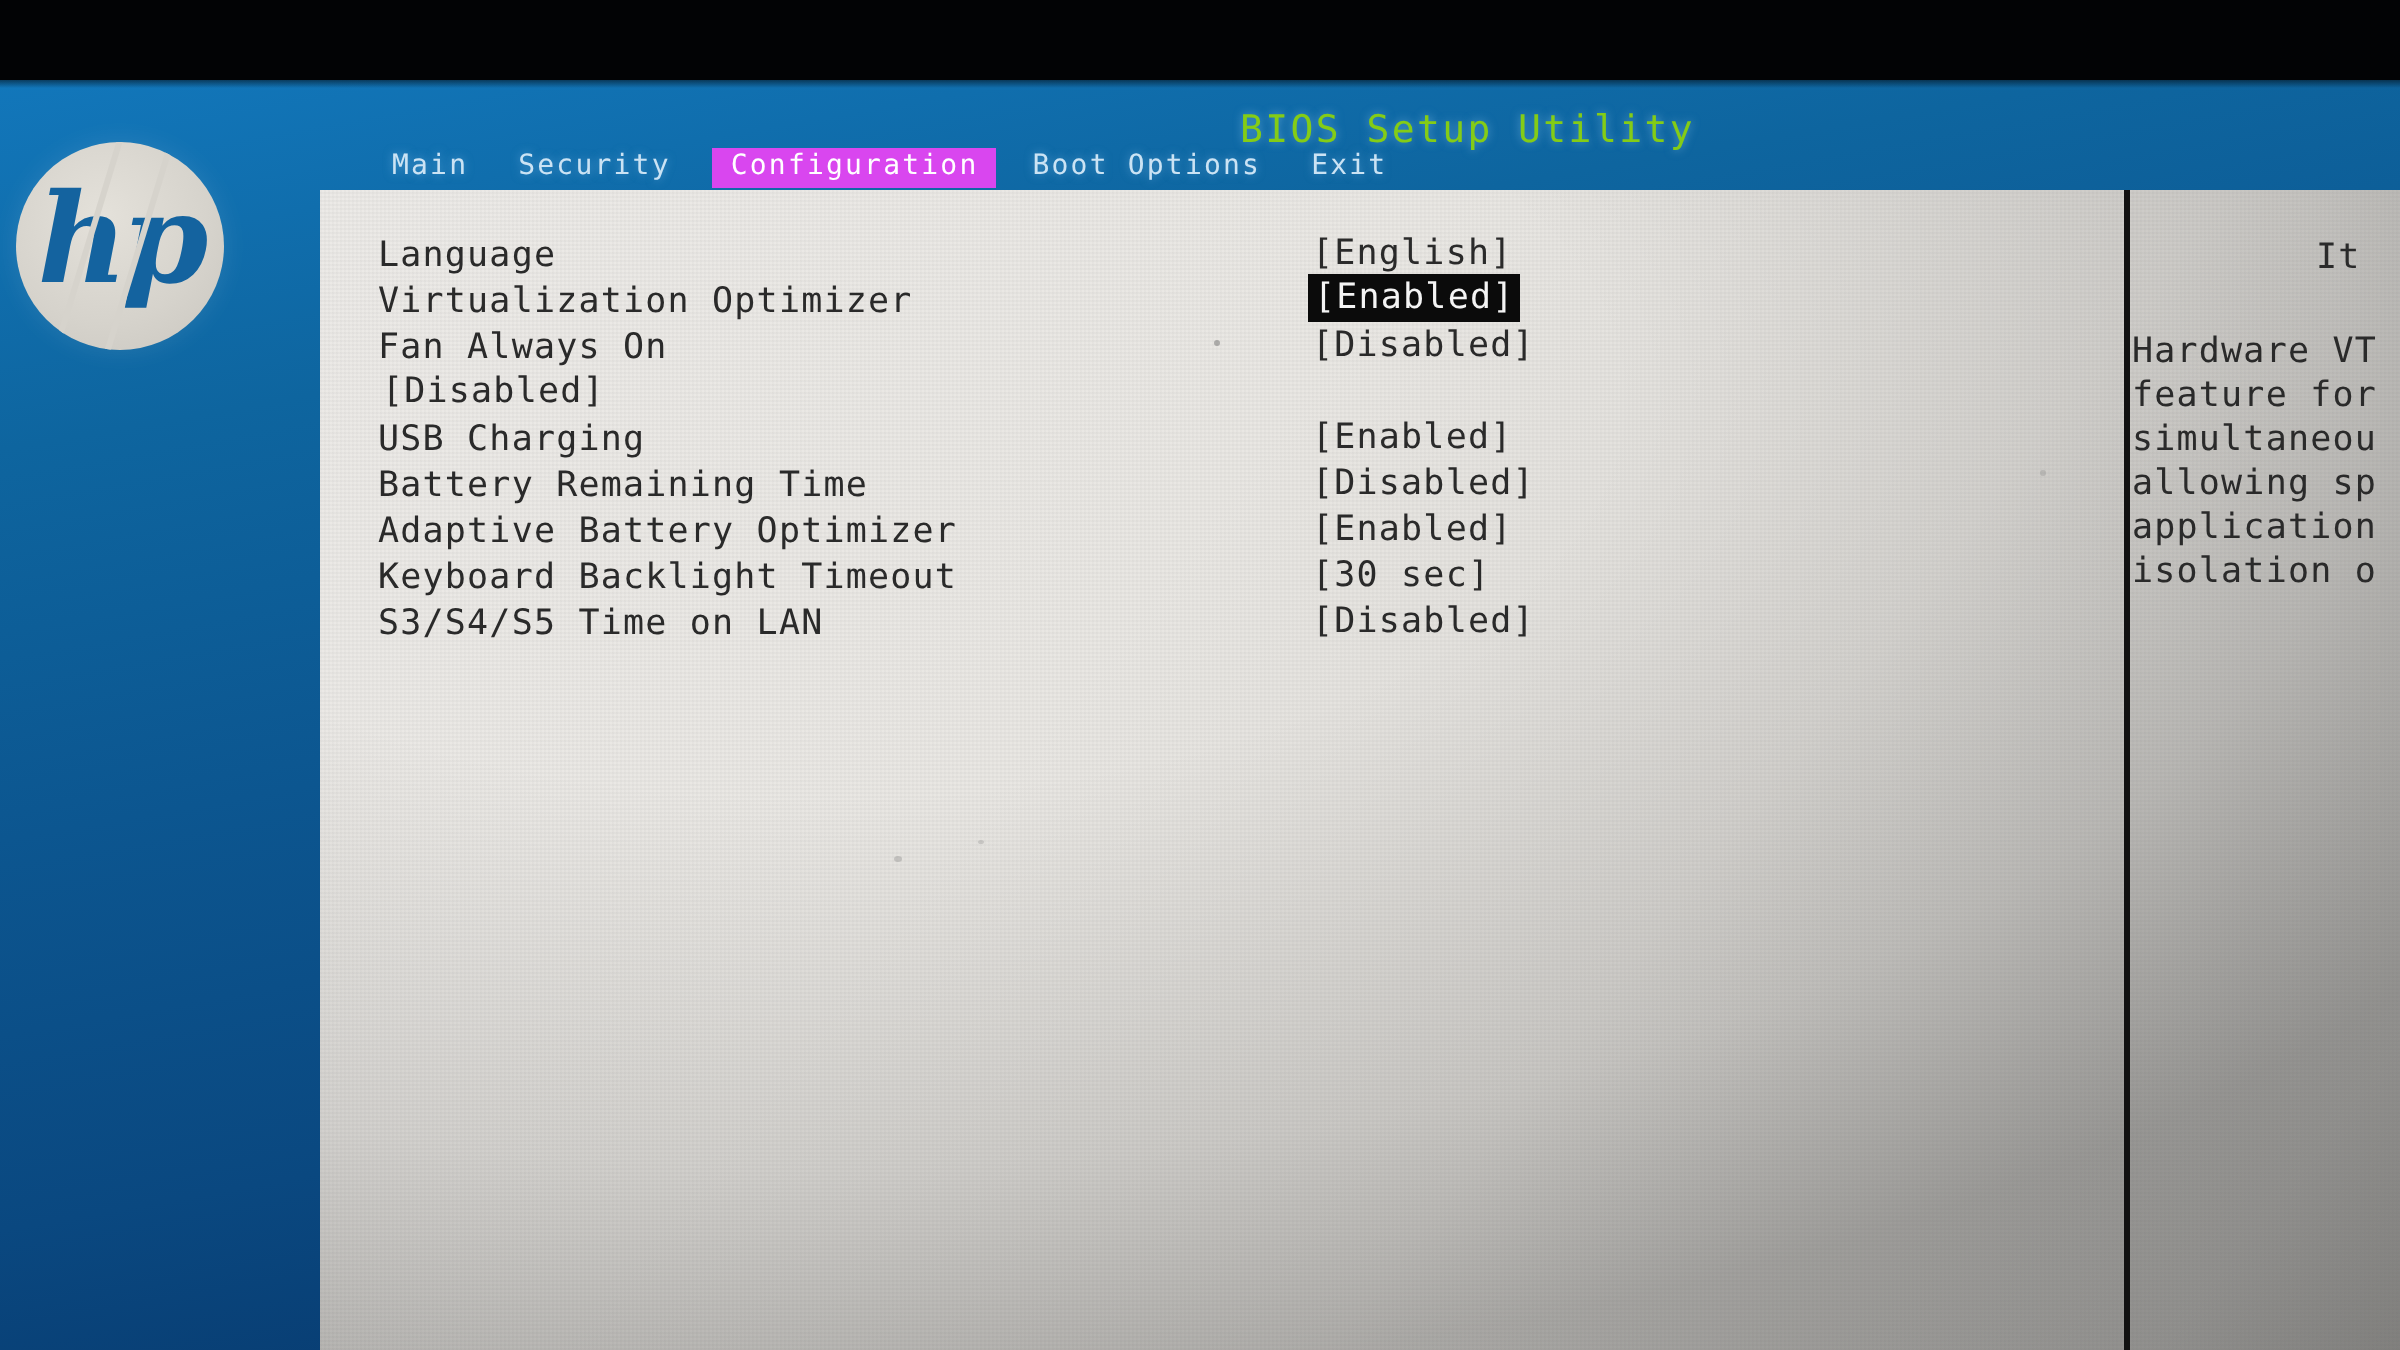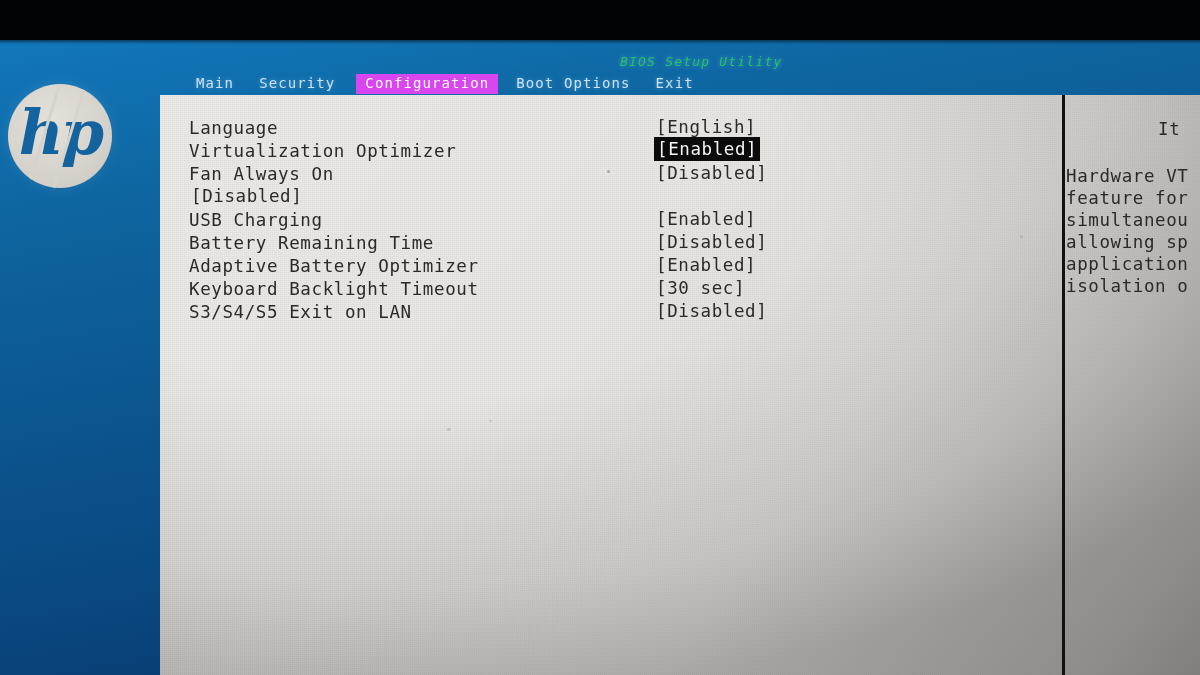--- a/index.html
+++ b/index.html
@@ -48,21 +48,21 @@
     left: 0; top: 38px;
     width: 1200px;
     height: 637px;
     background: linear-gradient(170deg, #1277bb 0%, #0e659f 22%, #0c5690 45%, #0a4880 68%, #07376b 88%, #063260 100%);
   }
 
   
   #hp-logo {
     position: absolute;
     left: 8px;
-    top: 84px;
+    top: 71px;
     width: 104px;
     height: 104px;
     border-radius: 50%;
     background: radial-gradient(circle at 42% 36%, #e4e1da 0%, #d6d3cc 58%, #c9c6bf 100%);
     z-index: 12;
     overflow: hidden;
     box-shadow: 0 0 14px rgba(255,255,255,0.10);
   }
   #hp-logo .hp-letters {
     position: absolute;
@@ -92,27 +92,26 @@
     transform: rotate(17deg);
   }
   #hp-logo .slash-a { left: 34px; }
   #hp-logo .slash-b { left: 60px; }
 
   
   #bios-title {
     position: absolute;
     left: 620px;
     top: 54px;
-    font-size: 13px;
+    font-size: 19px;
     letter-spacing: 1.2px;
-    color: #22c55e;
+    color: #84cc16;
     text-shadow: 0 0 5px rgba(150,205,245,0.55);
     z-index: 30;
     white-space: nowrap;
-    font-style: italic;
   }
   #tab-bar {
     position: absolute;
     left: 196px;
     top: 74px;
     z-index: 30;
     display: flex;
     align-items: flex-start;
     font-size: 14px;
     letter-spacing: 1.1px;
@@ -306,21 +305,21 @@
         <span class="setting-label">Adaptive Battery Optimizer</span>
         <span class="setting-value">[Enabled]</span>
       </div>
 
       <div class="setting-row">
         <span class="setting-label">Keyboard Backlight Timeout</span>
         <span class="setting-value">[30 sec]</span>
       </div>
 
       <div class="setting-row">
-        <span class="setting-label">S3/S4/S5 Exit on LAN</span>
+        <span class="setting-label">S3/S4/S5 Time on LAN</span>
         <span class="setting-value">[Disabled]</span>
       </div>
 
     </div>
 
     <div id="help-divider"></div>
 
     <div id="help-pane">
       <div id="help-title">It</div>
       <div id="help-body">

